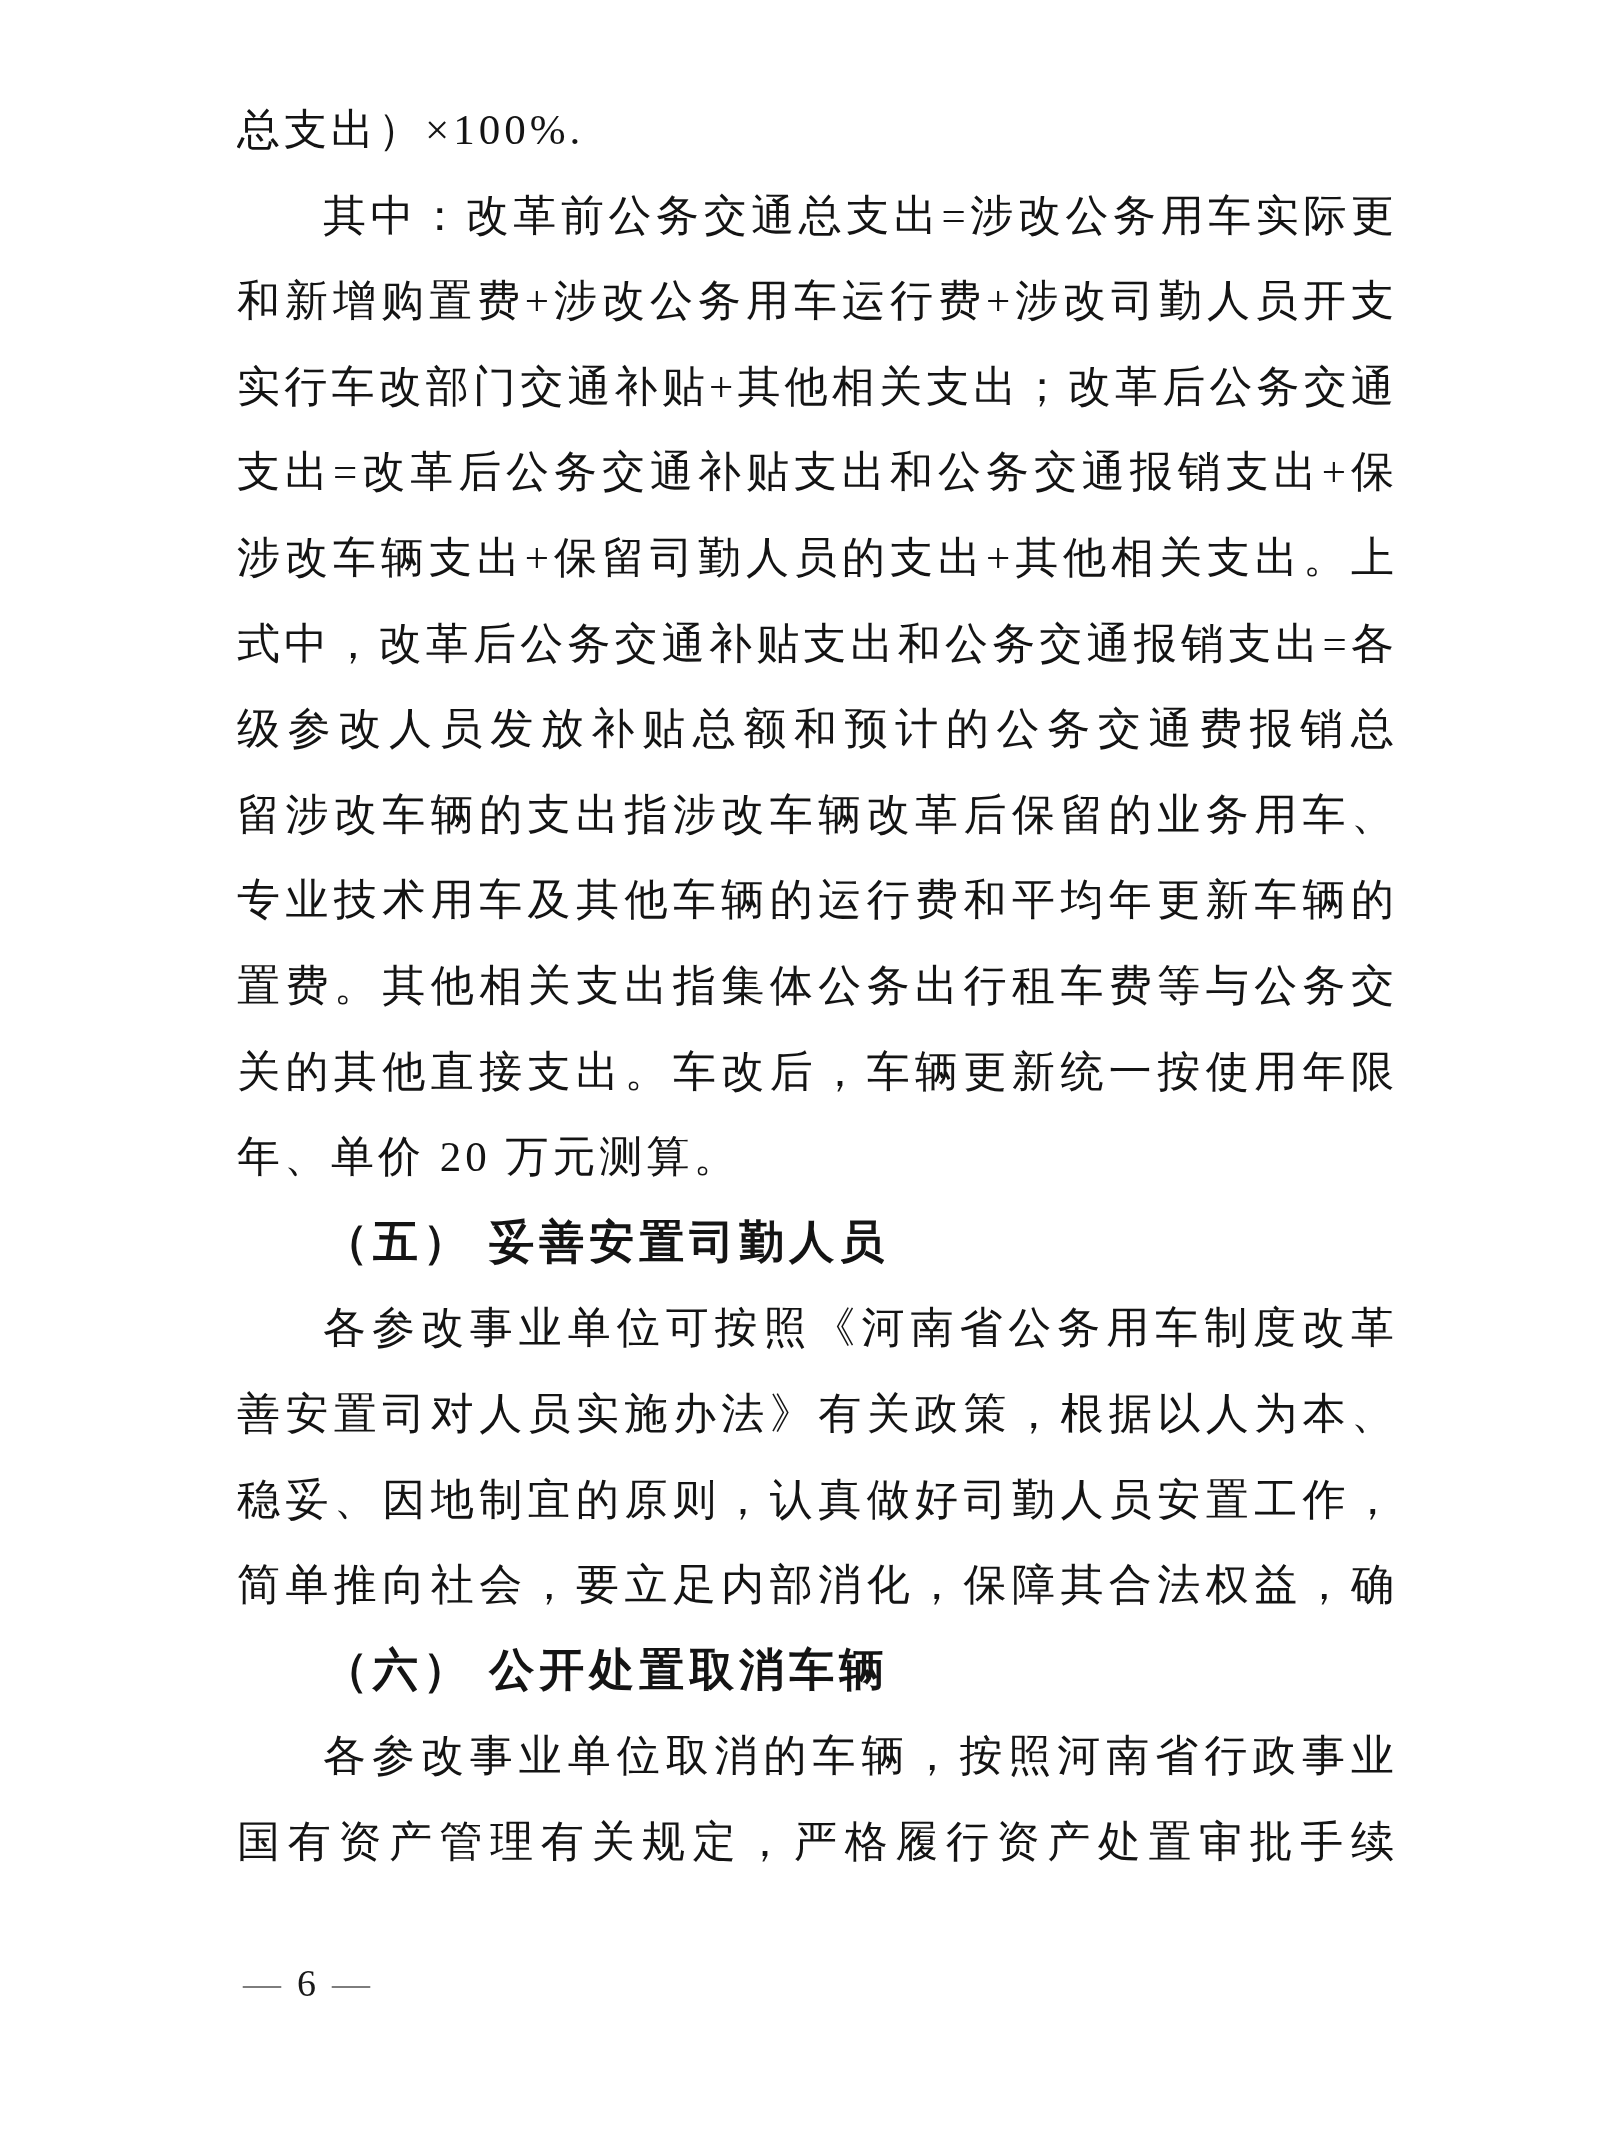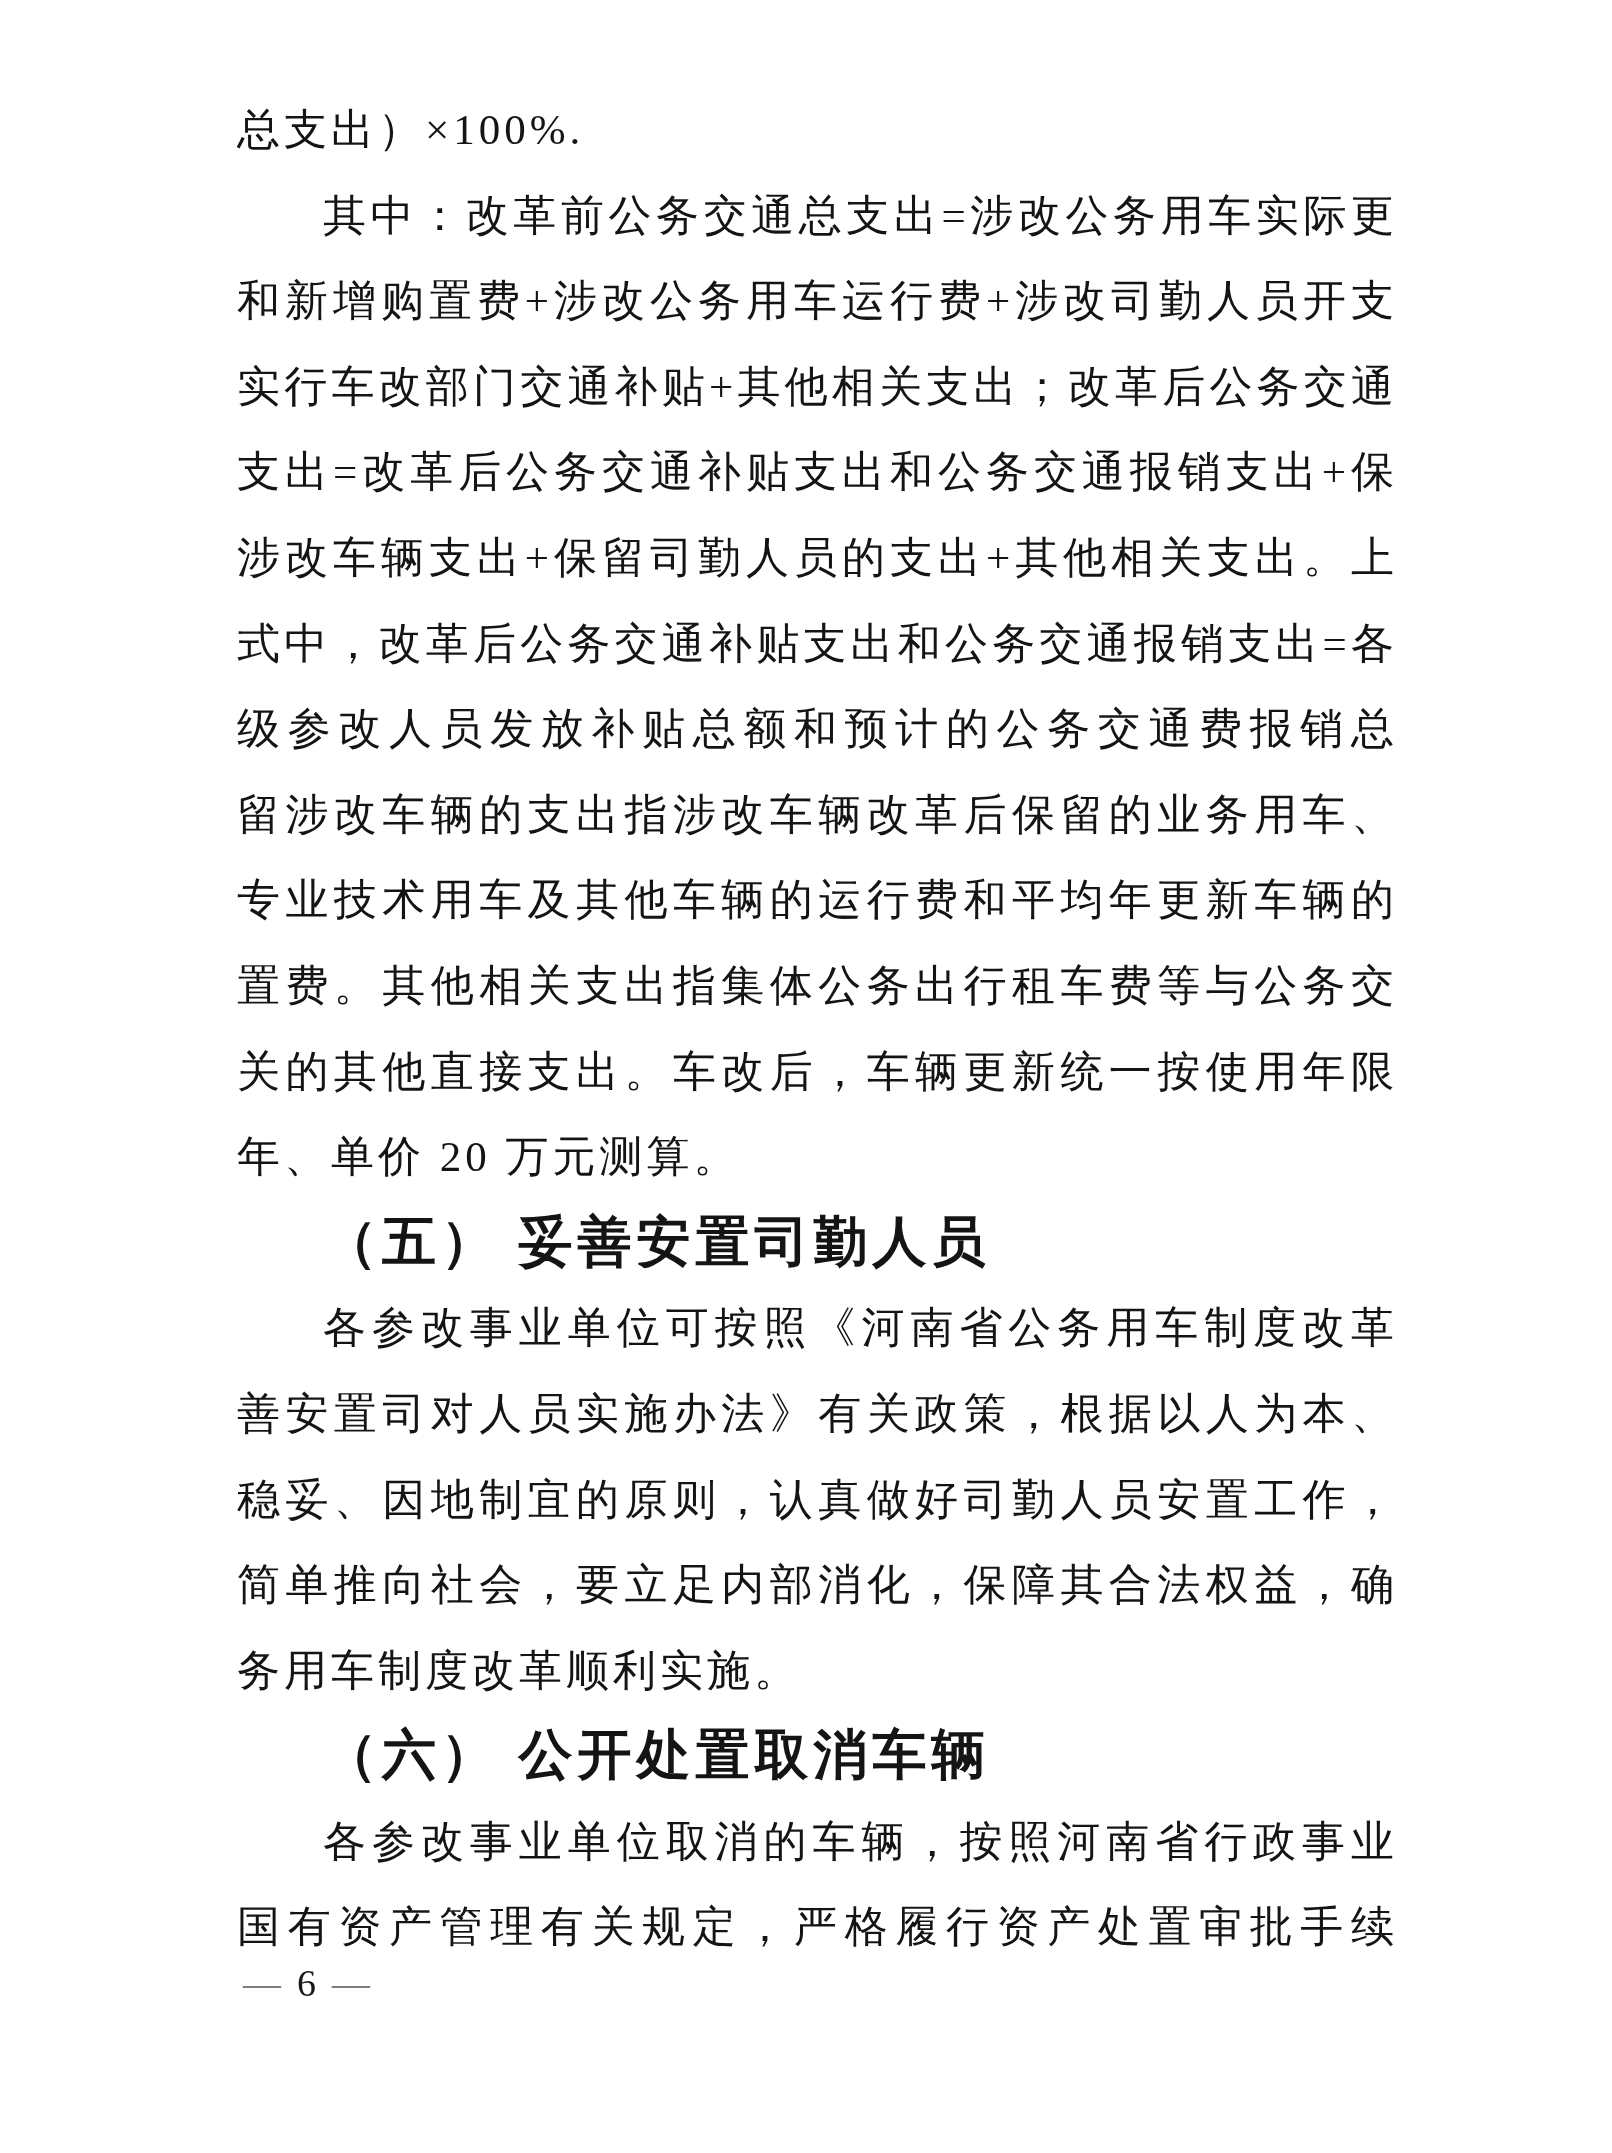--- a/index.html
+++ b/index.html
@@ -36,21 +36,21 @@
   
   .j {
     text-align: justify;
     text-align-last: justify;
   }
   
   .ind { text-indent: 86px; }
   
   .hd {
     font-weight: 700;
-    font-size: 54px;
+    font-size: 45px;
     letter-spacing: 5px;
   }
   .footer {
     position: absolute;
     left: 243px;
     top: 1955px;
     height: 56px;
     font-size: 38px;
     line-height: 56px;
     color: #141414;
@@ -83,21 +83,20 @@
     <div class="ln j">留涉改车辆的支出指涉改车辆改革后保留的业务用车、特种</div>
     <div class="ln j">专业技术用车及其他车辆的运行费和平均年更新车辆的购</div>
     <div class="ln j">置费。其他相关支出指集体公务出行租车费等与公务交通相</div>
     <div class="ln j">关的其他直接支出。车改后，车辆更新统一按使用年限 10</div>
     <div class="ln">年、单价 20 万元测算。</div>
     <div class="ln hd ind">（五） 妥善安置司勤人员</div>
     <div class="ln j ind">各参改事业单位可按照《河南省公务用车制度改革中妥</div>
     <div class="ln j">善安置司对人员实施办法》有关政策，根据以人为本、积极</div>
     <div class="ln j">稳妥、因地制宜的原则，认真做好司勤人员安置工作，不能</div>
     <div class="ln j">简单推向社会，要立足内部消化，保障其合法权益，确保公</div>
-    <div class="ln">务用车制度改革顺利实施。</div>
     <div class="ln hd ind">（六） 公开处置取消车辆</div>
     <div class="ln j ind">各参改事业单位取消的车辆，按照河南省行政事业单位</div>
     <div class="ln j">国有资产管理有关规定，严格履行资产处置审批手续后，委</div>
   </div>
 
   <div class="footer">
     <span class="dash">—</span>
     <span class="num">6</span>
     <span class="dash">—</span>
   </div>

